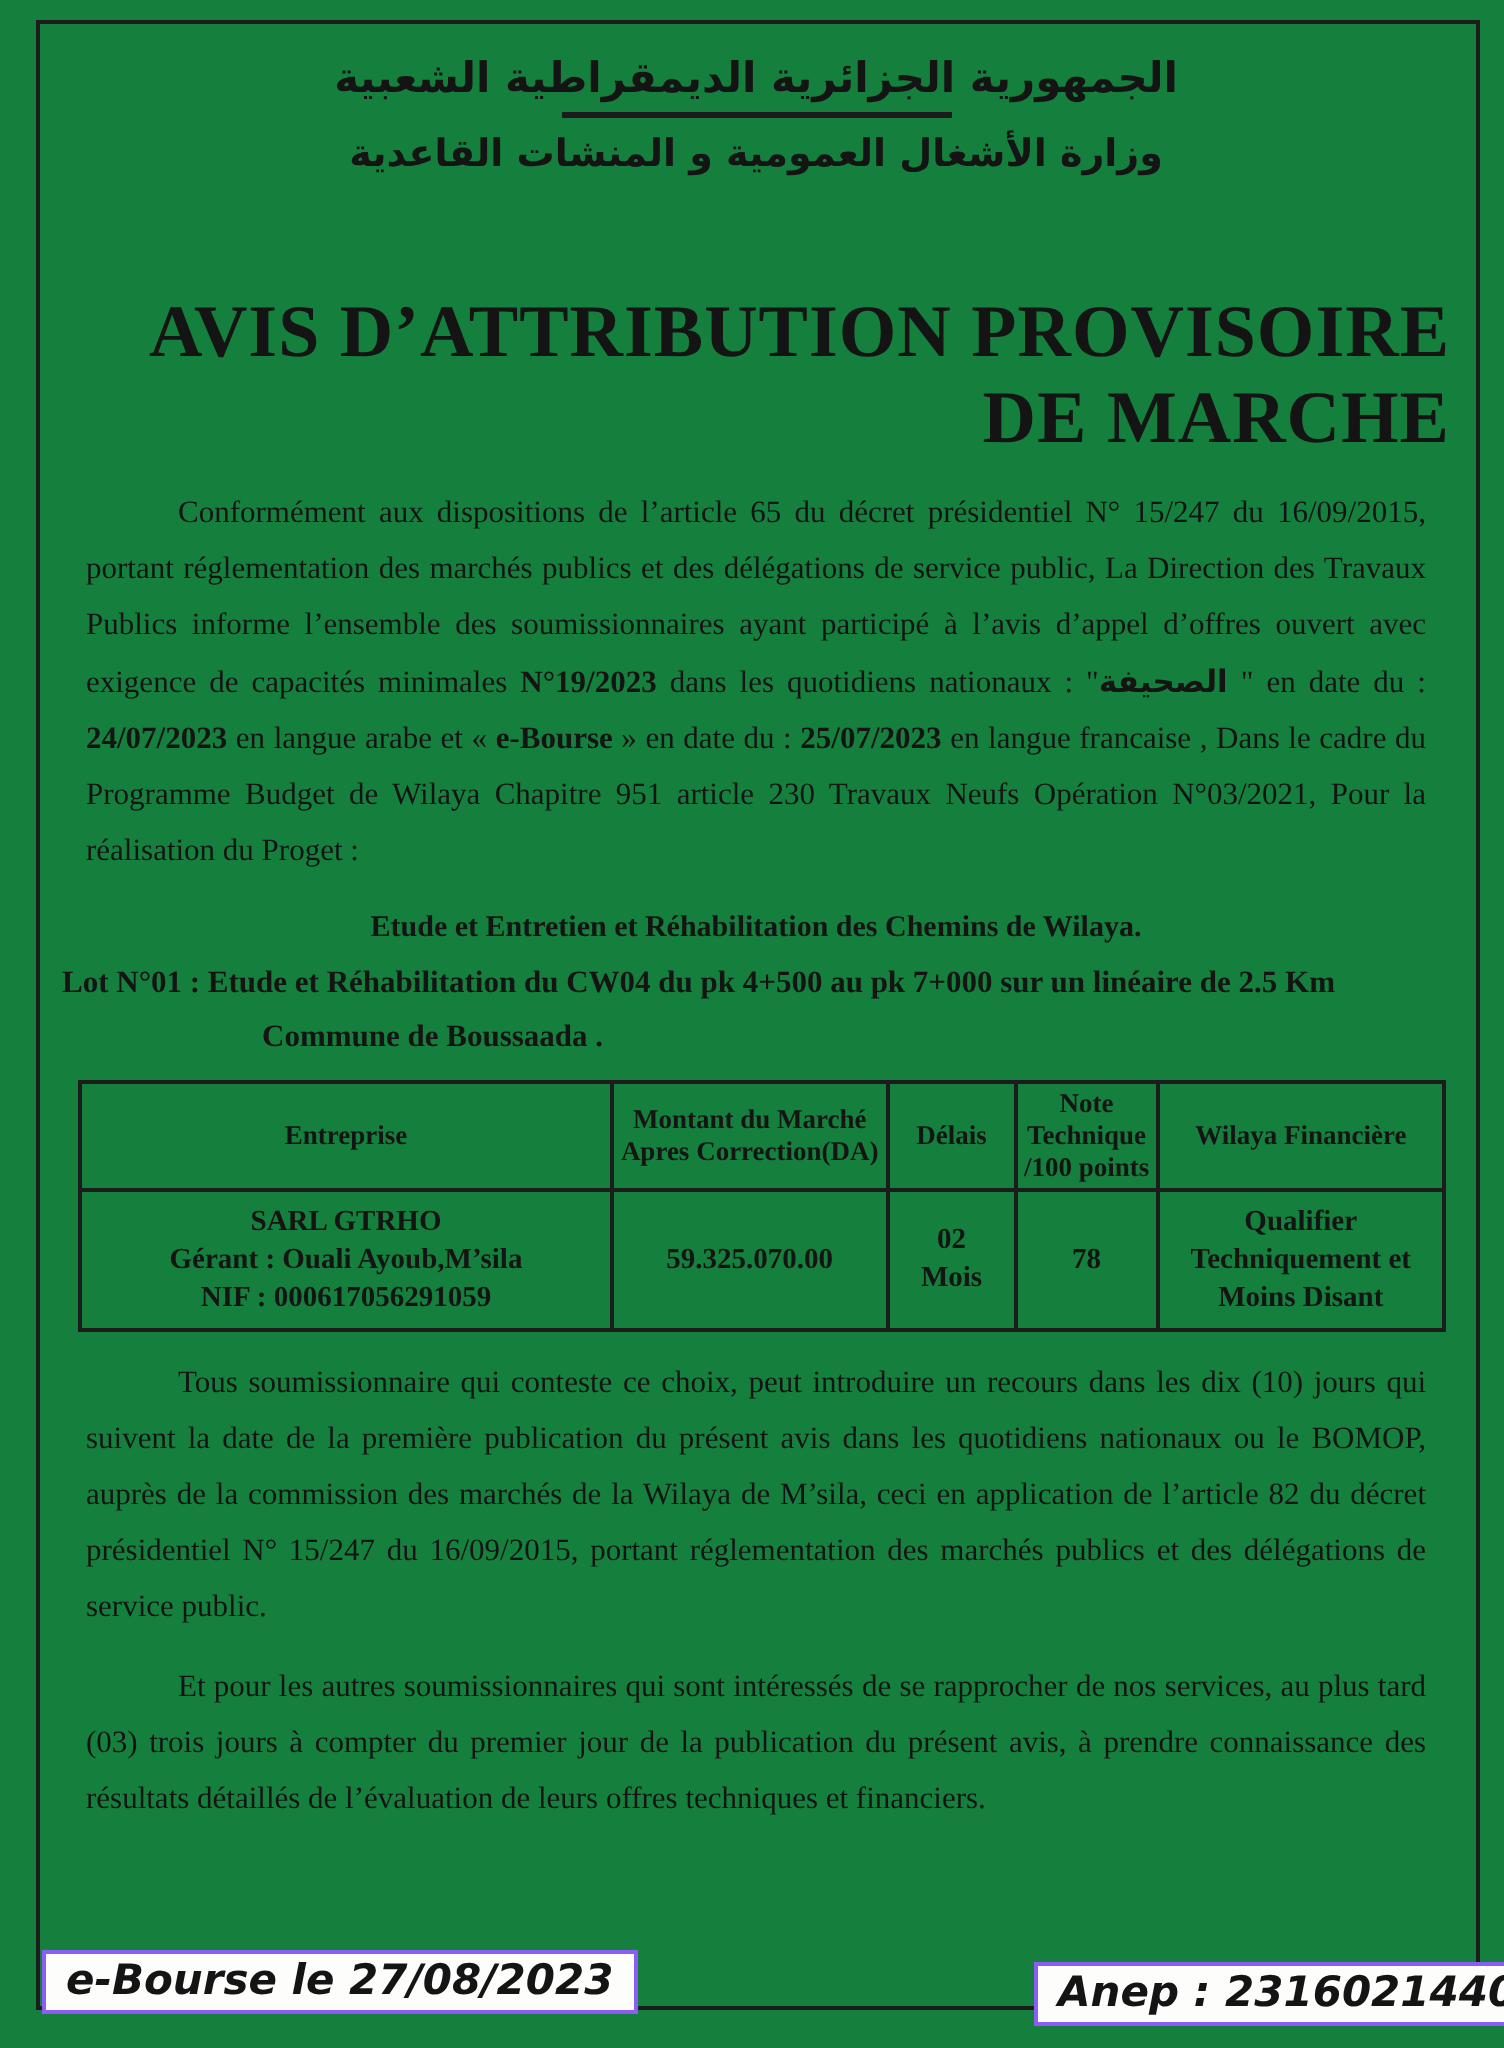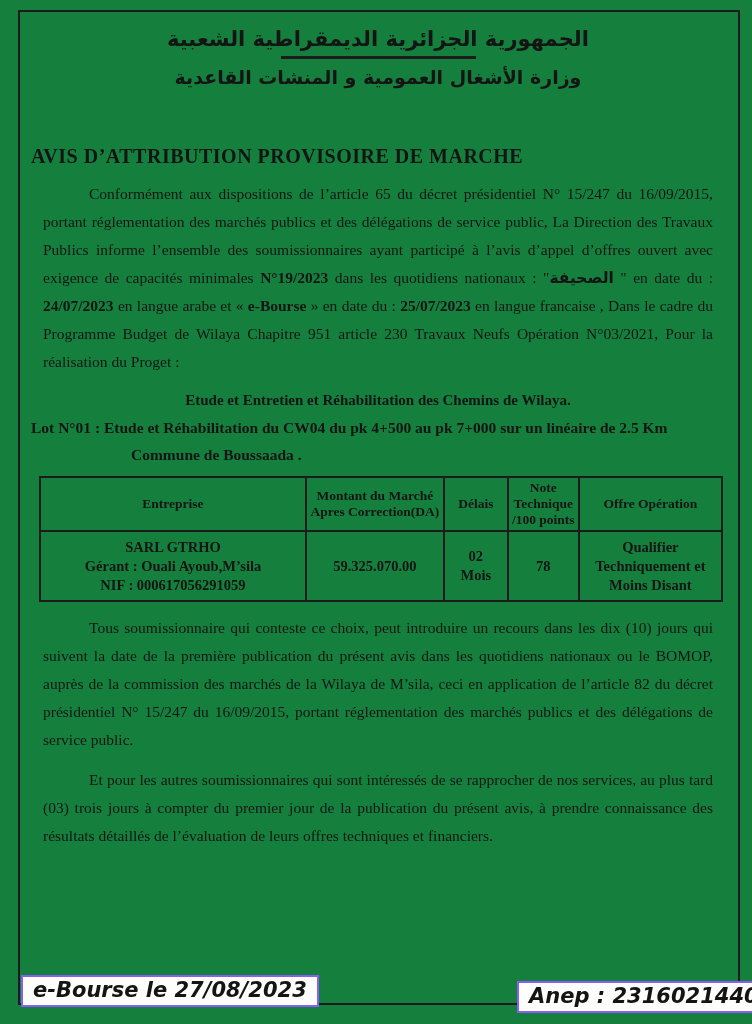--- a/index.html
+++ b/index.html
@@ -68,22 +68,22 @@
     font-family: "DejaVu Sans", sans-serif;
     font-weight: bold;
     font-size: 15px;
     line-height: 25px;
     text-align: right;
     padding-right: 16px;
   }
   
   h1.doc-title {
     margin: 56px 0 0 0;
-    text-align: left;
-    font-size: 20px;
+    text-align: right;
+    font-size: 37px;
     letter-spacing: 0.5px;
     font-weight: bold;
   }
   
   p.body-p {
     margin: 12px;
     font-size: 15.5px;
     line-height: 28px;
     text-align: justify;
   }
@@ -184,21 +184,21 @@
       </colgroup>
       <thead>
         <tr>
           <th>Entreprise</th>
           <th>Montant du Marché
 Apres Correction(DA)</th>
           <th>Délais</th>
           <th>Note
 Technique
 /100 points</th>
-          <th>Offre Opération</th>
+          <th>Wilaya Financière</th>
         </tr>
       </thead>
       <tbody>
         <tr>
           <td>SARL GTRHO
 Gérant : Ouali Ayoub,M’sila
 NIF : 000617056291059</td>
           <td>59.325.070.00</td>
           <td>02
 Mois</td>

